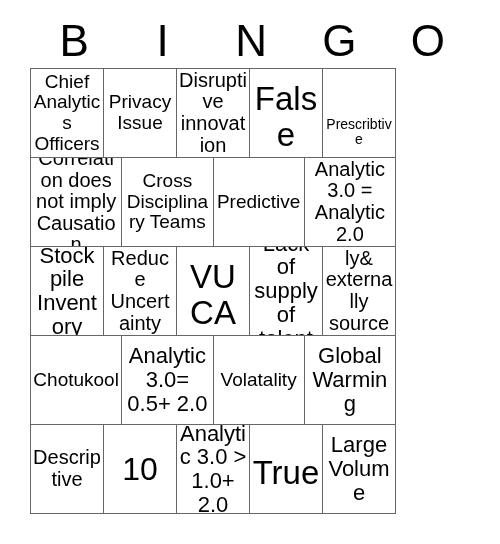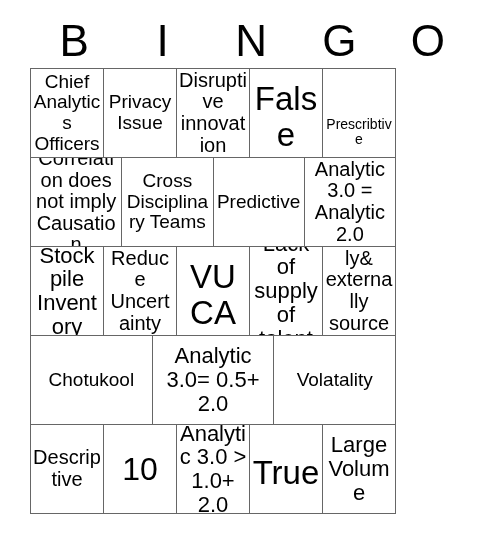--- a/index.html
+++ b/index.html
@@ -159,20 +159,23 @@
     <div class="grid-row">
       <div class="cell fs-md">
           <span class="txt">Chotukool</span>
         </div>
       <div class="cell fs-lg">
           <span class="txt">Analytic 3.0= 0.5+ 2.0</span>
         </div>
       <div class="cell fs-md">
           <span class="txt">Volatality</span>
         </div>
+      <div class="cell fs-lg">
+          <span class="txt">Global Warming</span>
+        </div>
     </div>
 
     <div class="grid-row">
       <div class="cell fs-sm">
           <span class="txt">Descriptive</span>
         </div>
       <div class="cell fs-num">
           <span class="txt">10</span>
         </div>
       <div class="cell fs-lg">

